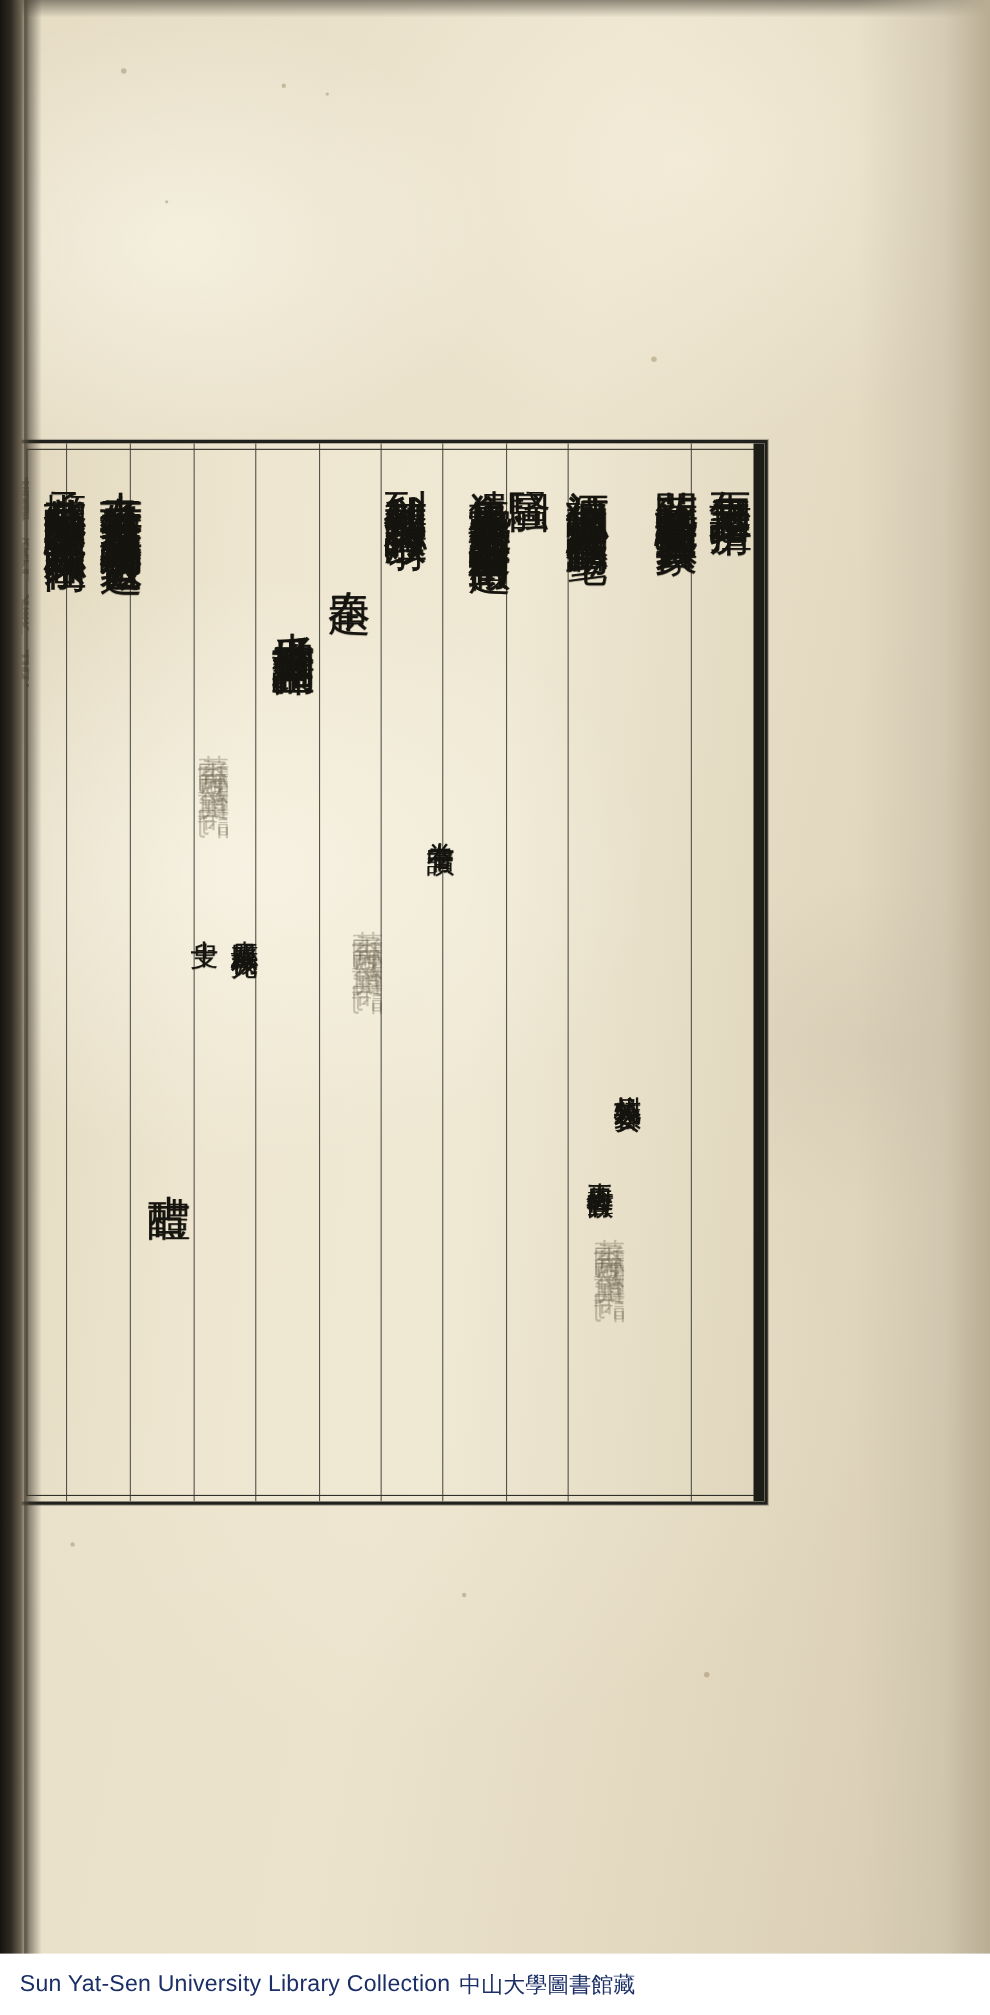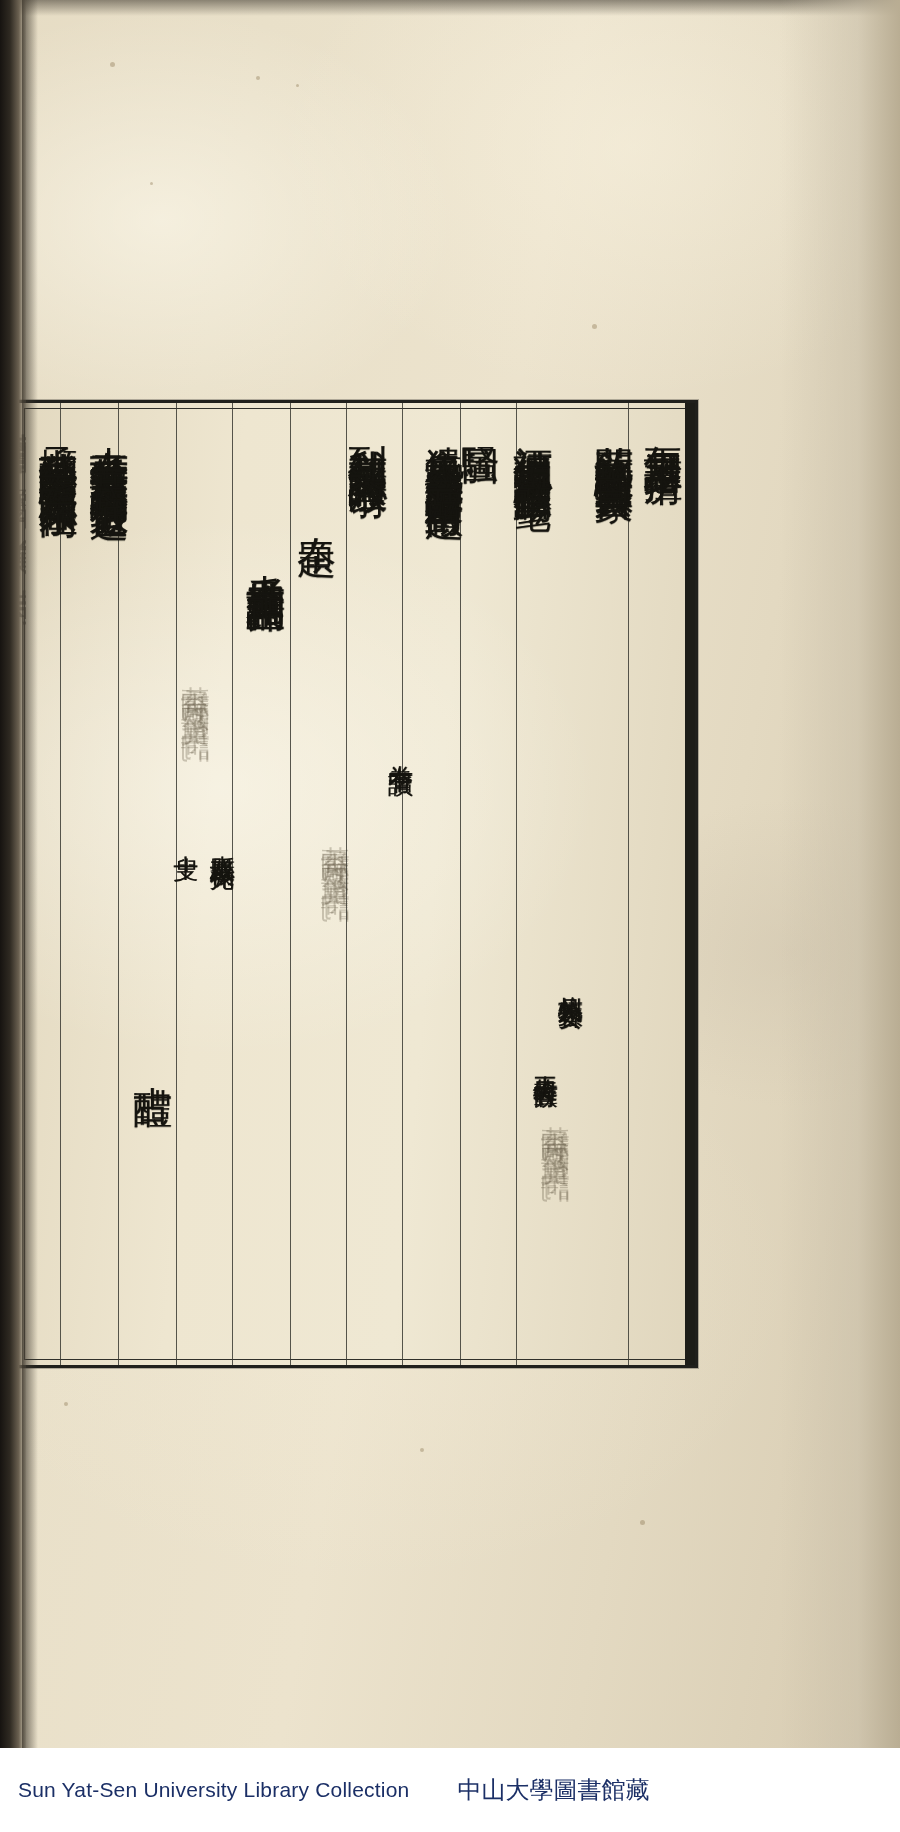--- a/index.html
+++ b/index.html
@@ -162,37 +162,36 @@
   }
   .cut-col .line {
     font-size: 36px;
     color: #2a2620;
   }
 
   
   .watermark {
     position: absolute;
     left: 0; right: 0; bottom: 0;
-    height: 84px;
+    height: 56px;
     background: #ffffff;
     display: flex;
     align-items: center;
     padding-left: 18px;
     box-sizing: border-box;
-    gap: 40px;
   }
   .wm-en {
     font-family: "Liberation Sans", sans-serif;
     font-size: 21px;
     color: #1b2f66;
     letter-spacing: 0.2px;
   }
   .wm-zh {
     font-family: "DejaVu Sans", sans-serif;
-    font-size: 24px;
+    font-size: 20px;
     color: #1b2f66;
     margin-left: 8px;
   }
 </style>
 </head>
 <body>
 
 <div class="page">
   <div class="paper"></div>
 

